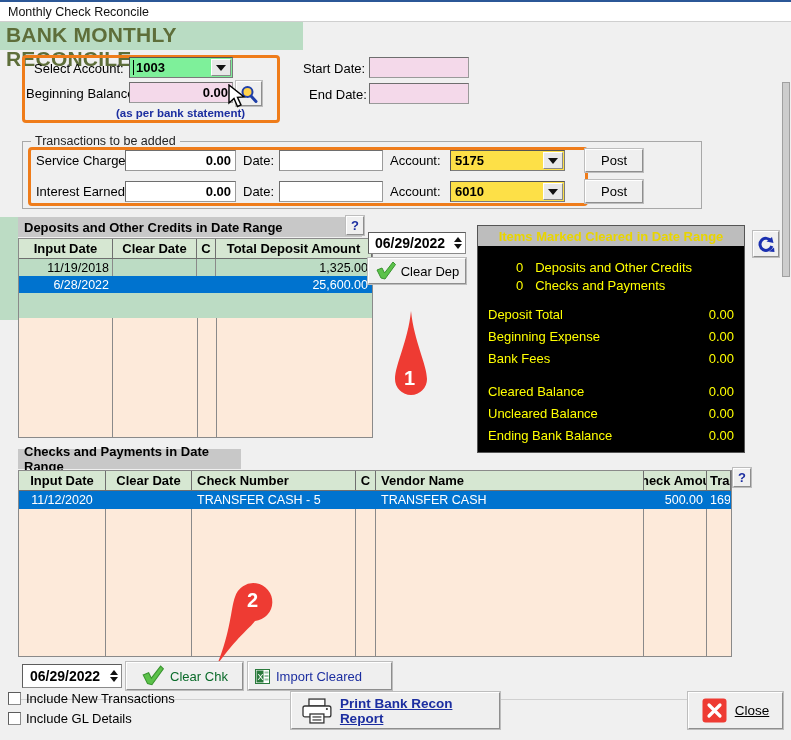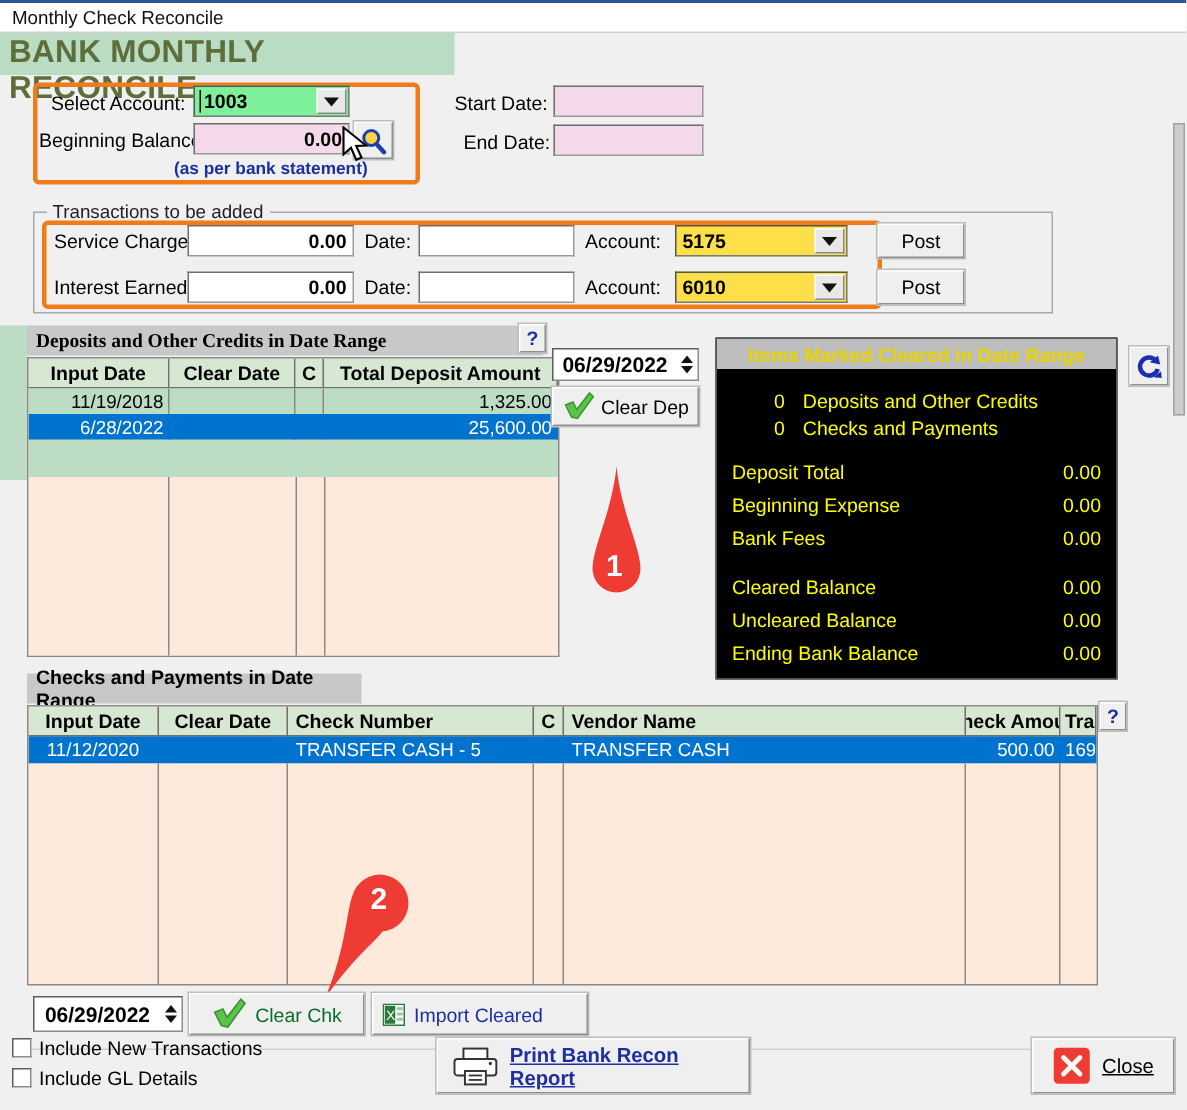--- a/index.html
+++ b/index.html
@@ -77,21 +77,21 @@
     border:1px solid #a8a8a8; background:transparent;
   }
   fieldset.grp > legend{ margin-left:8px; padding:0 4px; font-size:12.5px; color:#222; }
 
   
   .grid-title{
     position:absolute; background:#c8c8c8; font-weight:bold; font-size:13px;
     display:flex; align-items:center; padding-left:6px;
   }
   .grid{ position:absolute; background:#fdeada; border:1px solid #8a8a8a; overflow:hidden; }
-  .ghead{ display:flex; background:#737373; border-bottom:1px solid #6f6f6f; height:20px; }
+  .ghead{ display:flex; background:#86efac; border-bottom:1px solid #6f6f6f; height:20px; }
   .ghead .c{
     border-right:1px solid #6f6f6f; font-weight:bold; font-size:13px;
     display:flex; align-items:center; justify-content:center;
     overflow:hidden; white-space:nowrap; background:#d6e7d2;
   }
   .grow{ display:flex; height:17px; }
   .grow .c{
     border-right:1px solid #8a8a8a; font-size:12.5px;
     display:flex; align-items:center; overflow:hidden; white-space:nowrap;
     padding:0 3px;
@@ -222,21 +222,21 @@
     <span class="arrowbox">
         <i class="caret"></i>
       </span>
   </div>
   <div class="btn" style="left:585px; top:158px; width:58px; height:23px;">
     <span>Post</span>
   </div>
 
   <div style="position:absolute; left:0; top:195px; width:18px; height:103px; background:#bcdcc4;"></div>
 
-  <div class="grid-title" style="left:18px; top:195px; width:344px; height:20px;font-family:Liberation Serif, serif;">
+  <div class="grid-title" style="left:18px; top:195px; width:344px; height:20px;">
     <span>Deposits and Other Credits in Date Range</span>
   </div>
   <div class="btn" style="left:346px; top:194px; width:18px; height:19px; font-weight:bold; color:#1c2ea0;">
     <span>?</span>
   </div>
 
   <div class="grid" style="left:18px; top:216px; width:355px; height:200px;">
     <div class="ghead">
       <div class="c" style="width:94px;">Input Date</div>
       <div class="c" style="width:84px;">Clear Date</div>

